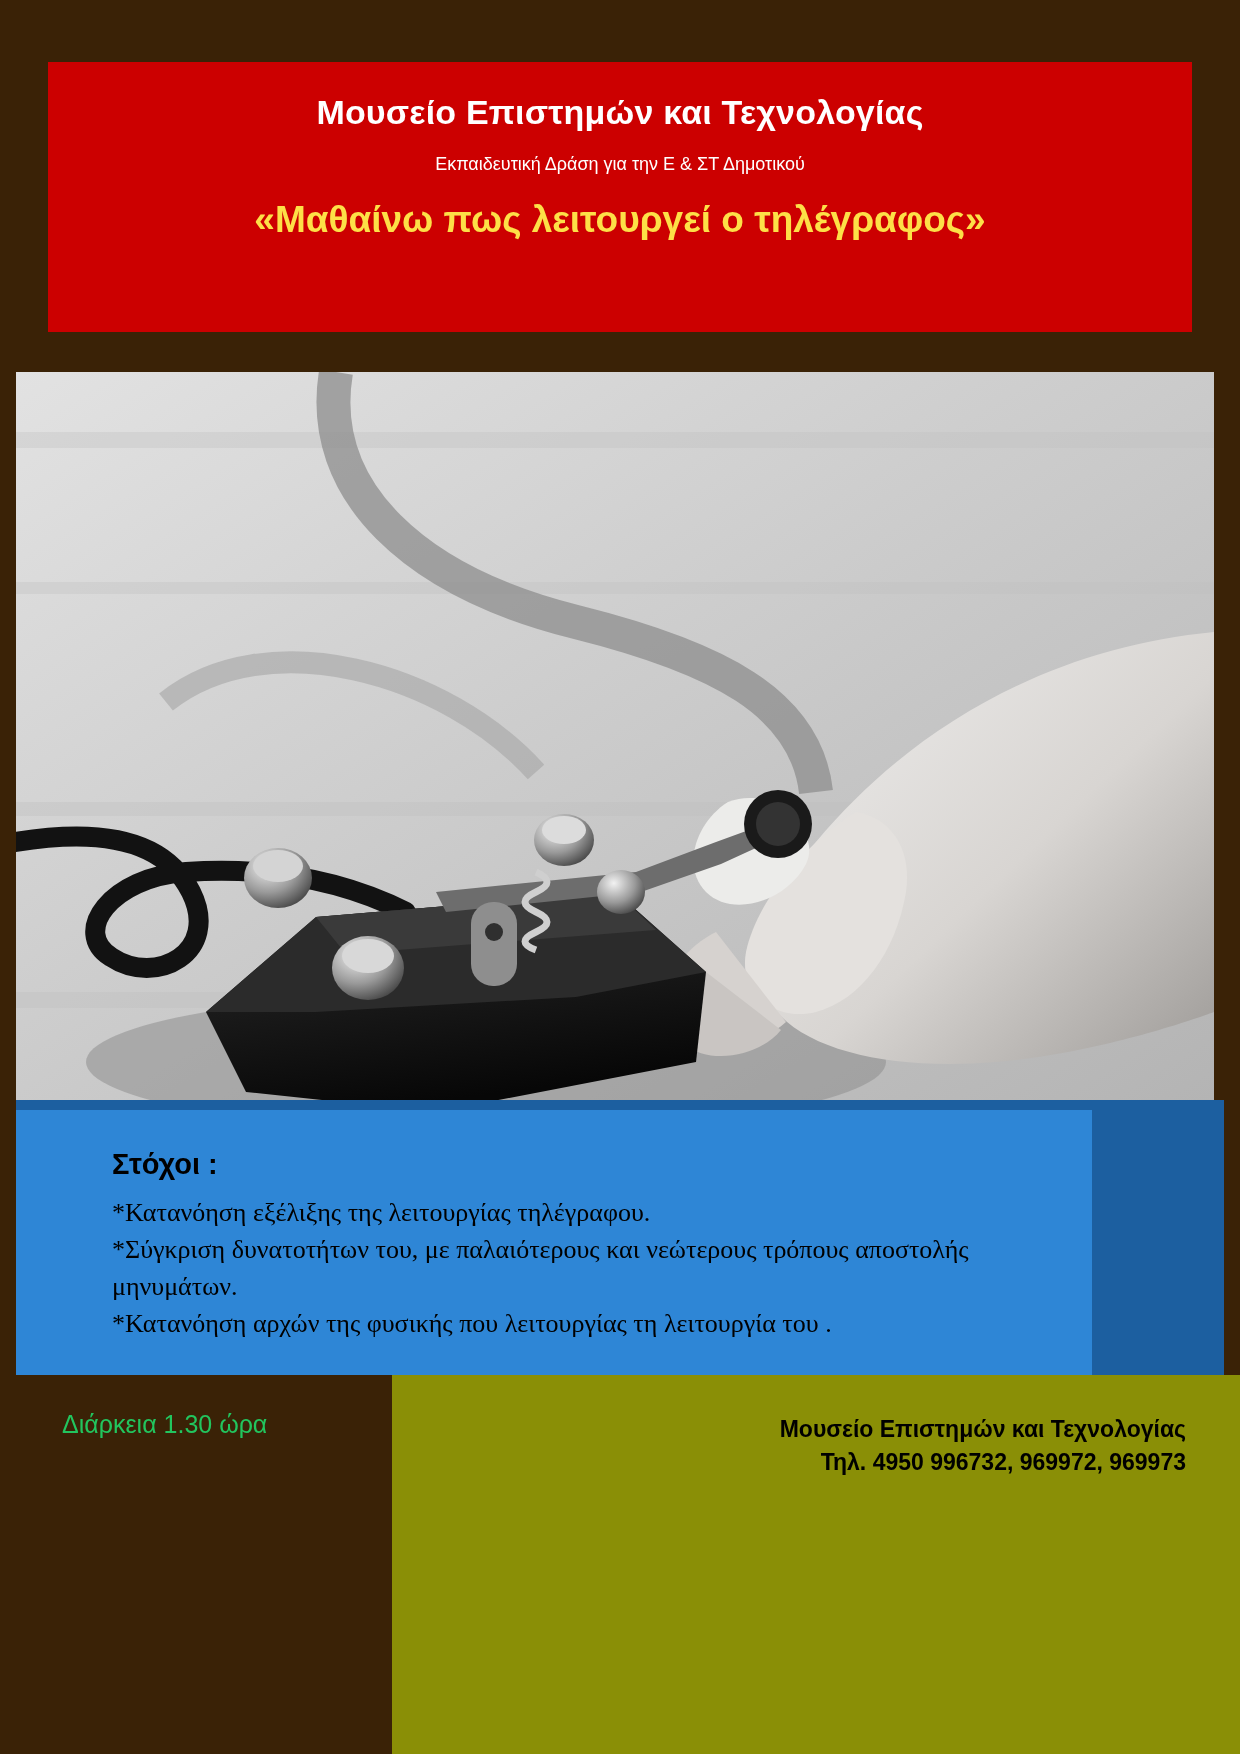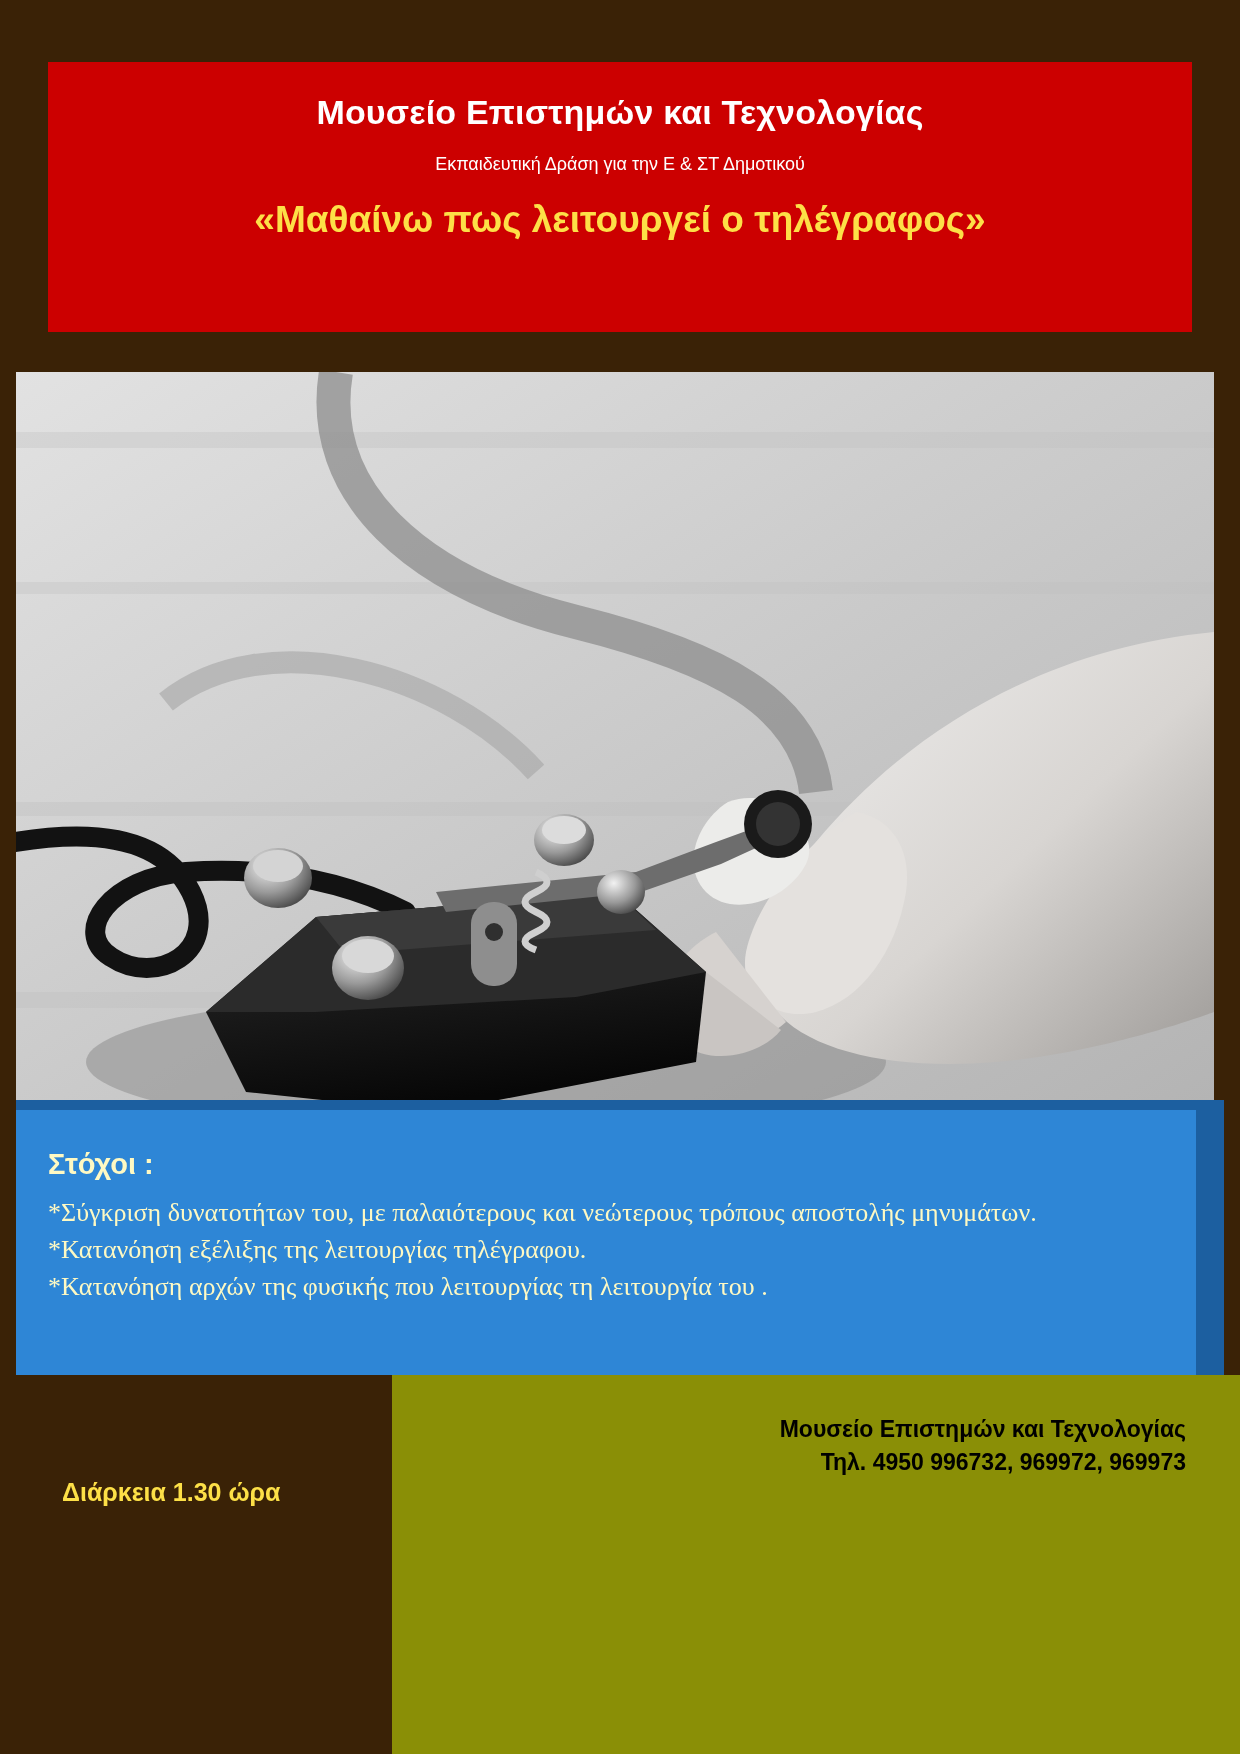--- a/index.html
+++ b/index.html
@@ -66,26 +66,26 @@
     left: 16px;
     top: 1100px;
     width: 1208px;
     height: 275px;
     background: #1c5fa0;
   }
   .blue-panel {
     position: absolute;
     left: 16px;
     top: 1110px;
-    width: 1180px;
+    width: 1076px;
     height: 265px;
     background: #2e86d6;
     box-sizing: border-box;
-    padding: 38px 60px 0 32px;
-    color: #fef9c3;
+    padding: 38px 60px 0 96px;
+    color: #000000;
     font-family: "Liberation Serif", serif;
   }
   .goals-head {
     font-family: "Liberation Sans", sans-serif;
     font-weight: bold;
     font-size: 29px;
     margin-bottom: 14px;
   }
   .goal-line {
     font-size: 26px;
@@ -97,25 +97,25 @@
     position: absolute;
     left: 0;
     top: 1375px;
     width: 392px;
     height: 379px;
     background: #3a2206;
   }
   .duration {
     position: absolute;
     left: 62px;
-    top: 1478px;
+    top: 1410px;
     width: 330px;
-    color: #fde047;
+    color: #22c55e;
     font-size: 25px;
-    font-weight: bold;
+    font-weight: normal;
   }
   .footer-right {
     position: absolute;
     left: 392px;
     top: 1375px;
     width: 848px;
     height: 379px;
     background: #8a8f06;
     box-sizing: border-box;
     padding: 38px 54px 0 0;
@@ -208,22 +208,22 @@
     <ellipse cx="352" cy="584" rx="26" ry="17" fill="#d8d8d8"></ellipse>
     <ellipse cx="605" cy="520" rx="24" ry="22" fill="url(#knobGrad)"></ellipse>
     <rect x="455" y="530" width="46" height="84" rx="22" fill="#8e8e8e"></rect>
     <circle cx="478" cy="560" r="9" fill="#2f2f2f"></circle>
   </svg>
 </div>
 
 <div class="blue-panel-shadow"></div>
 <div class="blue-panel">
   <div class="goals-head">Στόχοι :</div>
+  <div class="goal-line">*Κατανόηση εξέλιξης της λειτουργίας τηλέγραφου.</div>
   <div class="goal-line">*Σύγκριση δυνατοτήτων του, με παλαιότερους και νεώτερους τρόπους αποστολής μηνυμάτων.</div>
-  <div class="goal-line">*Κατανόηση εξέλιξης της λειτουργίας τηλέγραφου.</div>
   <div class="goal-line">*Κατανόηση  αρχών της φυσικής που λειτουργίας τη λειτουργία του .</div>
 </div>
 
 <div class="footer-left"></div>
 <div class="duration">Διάρκεια 1.30 ώρα</div>
 
 <div class="footer-right">
   <div class="contact-line bold">Μουσείο Επιστημών και Τεχνολογίας</div>
   <div class="contact-line bold">Τηλ. 4950 996732, 969972, 969973</div>
 </div>

